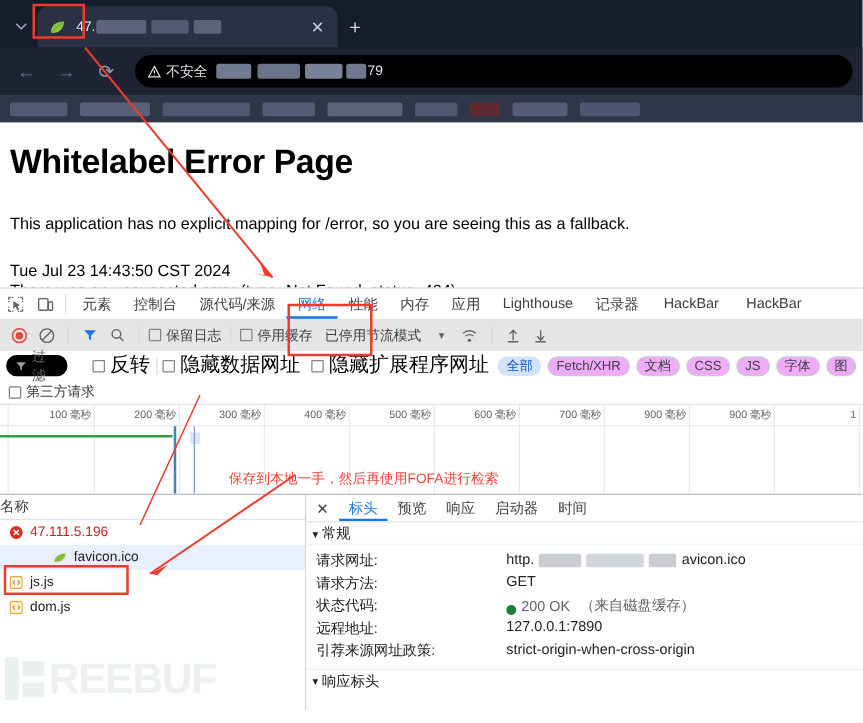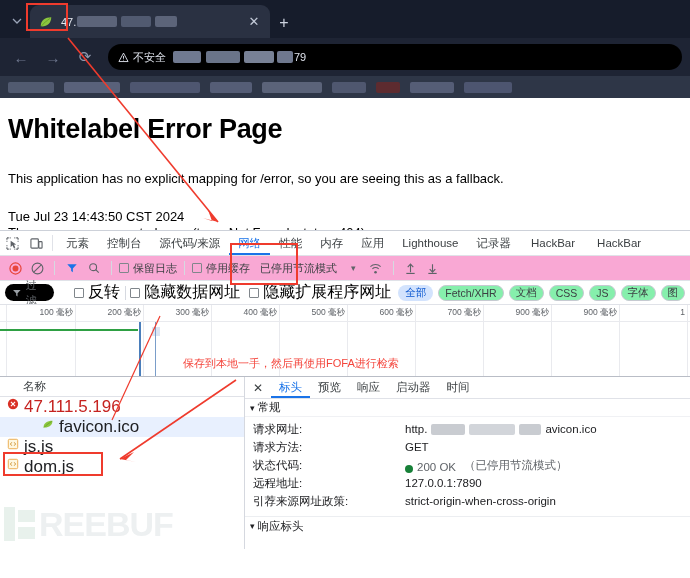--- a/index.html
+++ b/index.html
@@ -57,40 +57,40 @@
     height: 25px; display: flex; align-items: stretch; border-bottom: 1px solid #e0e2e8;
     background: #fff; font-size: 11.5px; color: #3c4043;
   }
   .dt-icon { width: 24px; display: flex; align-items: center; justify-content: center; color: #5f6368; }
   .dt-sep { width: 1px; background: #e0e2e8; margin: 4px 4px; }
   .dt-tab { padding: 0 9px; display: flex; align-items: center; white-space: nowrap; color: #3c4043; }
   .dt-tab.active { color: #1a73e8; box-shadow: inset 0 -2px 0 #1a73e8; }
 
   .dt-toolbar {
     height: 25px; display: flex; align-items: center; gap: 2px; padding: 0 5px;
-    border-bottom: 1px solid #e0e2e8; font-size: 11px; color: #3c4043; background: #f9a8d4;
+    border-bottom: 1px solid #e0e2e8; font-size: 11px; color: #3c4043; background: #e5e5e5;
   }
   .tb-btn { width: 20px; height: 20px; display: flex; align-items: center; justify-content: center; }
   .vline { width: 1px; height: 14px; background: #d6d9e0; margin: 0 5px; }
   .cbox { display: flex; align-items: center; gap: 4px; white-space: nowrap; }
   .cbox .bx { width: 10px; height: 10px; border: 1px solid #80868b; border-radius: 1px; display: inline-block; }
   .tb-label { white-space: nowrap; }
 
   .dt-filterbar {
     height: 23px; display: flex; align-items: center; gap: 0; padding: 0 5px; background: #fff;
   }
   .filter-input {
     width: 170px; height: 17px; border-radius: 9px; background: #000000; border: none;
     display: flex; align-items: center; gap: 4px; padding: 0 7px; font-size: 11px; color: #5f6368;
   }
   .fb-gap { width: 18px; }
   .pillbar { display: flex; align-items: center; gap: 5px; margin-left: 7px; }
   .pill {
     height: 16px; border: 1px solid #c6cad1; border-radius: 8px; padding: 0 6px;
-    font-size: 10.5px; color: #3c4043; display: flex; align-items: center; white-space: nowrap; background: #86efac;
+    font-size: 10.5px; color: #3c4043; display: flex; align-items: center; white-space: nowrap; background: #f0abfc;
   }
   .pill.sel { background: #d3e3fd; border-color: transparent; color: #0b57d0; }
   .dt-thirdparty { height: 19px; display: flex; align-items: center; padding: 0 7px; font-size: 11px; color: #3c4043; }
 
   
   .overview { height: 72px; border-top: 1px solid #e0e2e8; position: relative; background: #fff; overflow: hidden; }
   .ov-ruler { height: 17px; position: relative; border-bottom: 1px solid #e9eaee; }
   .ov-tick {
     position: absolute; top: 0; height: 72px; border-left: 1px solid #e9eaee;
   }
@@ -102,22 +102,22 @@
   .ov-marker2 { position: absolute; width: 1px; background: #7a9dc9; }
   .ov-sel { position: absolute; background: #dde6f3; }
   .annot {
     position: absolute; font-size: 11px; color: #f4443b; white-space: nowrap;
     font-family: "Liberation Sans", sans-serif;
   }
 
   
   .dt-body { display: flex; height: 173px; border-top: 1px solid #b9bdc6; background: #fff; position: relative; }
   .reqlist { width: 245px; border-right: 1px solid #d5d8df; background: #fff; position: relative; }
-  .rl-head { height: 20px; border-bottom: 1px solid #e0e2e8; font-size: 11.5px; color: #3c4043; display: flex; align-items: center; padding-left: 23px; }
-  .rl-row { height: 20px; display: flex; align-items: flex-start; gap: 5px; padding-left: 6px; font-size: 17px; }
+  .rl-head { height: 20px; border-bottom: 1px solid #e0e2e8; font-size: 11.5px; color: #3c4043; display: flex; align-items: center; padding-left: 0; }
+  .rl-row { height: 20px; display: flex; align-items: center; gap: 5px; padding-left: 6px; font-size: 11px; }
   .rl-row.err { color: #c5221f; }
   .rl-row.sel { background: #e8f0fe; color: #202124; padding-left: 41px; }
   .rl-row.plain { color: #202124; }
   .ic { width: 13px; height: 13px; flex: 0 0 13px; display: flex; align-items: center; justify-content: center; }
 
   .detail { flex: 1; background: #fff; }
   .d-tabs { height: 22px; display: flex; align-items: stretch; border-bottom: 1px solid #e0e2e8; font-size: 11.5px; }
   .d-close { width: 26px; display: flex; align-items: center; justify-content: center; color: #3c4043; font-size: 12px; }
   .d-tab { padding: 0 8px; display: flex; align-items: center; color: #3c4043; }
   .d-tab.active { color: #1a73e8; box-shadow: inset 0 -2px 0 #1a73e8; }
@@ -328,20 +328,26 @@
       <div class="pill sel">全部</div>
       <div class="pill">Fetch/XHR</div>
       <div class="pill">文档</div>
       <div class="pill">CSS</div>
       <div class="pill">JS</div>
       <div class="pill">字体</div>
       <div class="pill">图</div>
     </div>
   </div>
 
+  <div class="dt-thirdparty">
+    <label class="cbox">
+      <span class="bx"></span>
+      <span>第三方请求</span>
+    </label>
+  </div>
 
   <div class="overview">
     <div class="ov-ruler">
       <div class="ov-tick" style="left:6px;"></div>
       <div class="ov-tick" style="left:75px;">
           <span>100 毫秒</span>
         </div>
       <div class="ov-tick" style="left:143px;">
           <span>200 毫秒</span>
         </div>
@@ -462,21 +468,21 @@
       <div class="kvrow">
         <span class="kvk">请求方法:</span>
         <span class="kvv">GET</span>
       </div>
 
       <div class="kvrow">
         <span class="kvk">状态代码:</span>
         <span class="kvv">
           <span class="status-dot"></span>
           <span class="gray">200 OK</span>
-          <span class="gray" style="margin-left:4px;">（已停用节流模式）</span>
+          <span class="gray" style="margin-left:4px;">（来自磁盘缓存）</span>
         </span>
       </div>
 
       <div class="kvrow">
         <span class="kvk">远程地址:</span>
         <span class="kvv">127.0.0.1:7890</span>
       </div>
 
       <div class="kvrow">
         <span class="kvk">引荐来源网址政策:</span>

